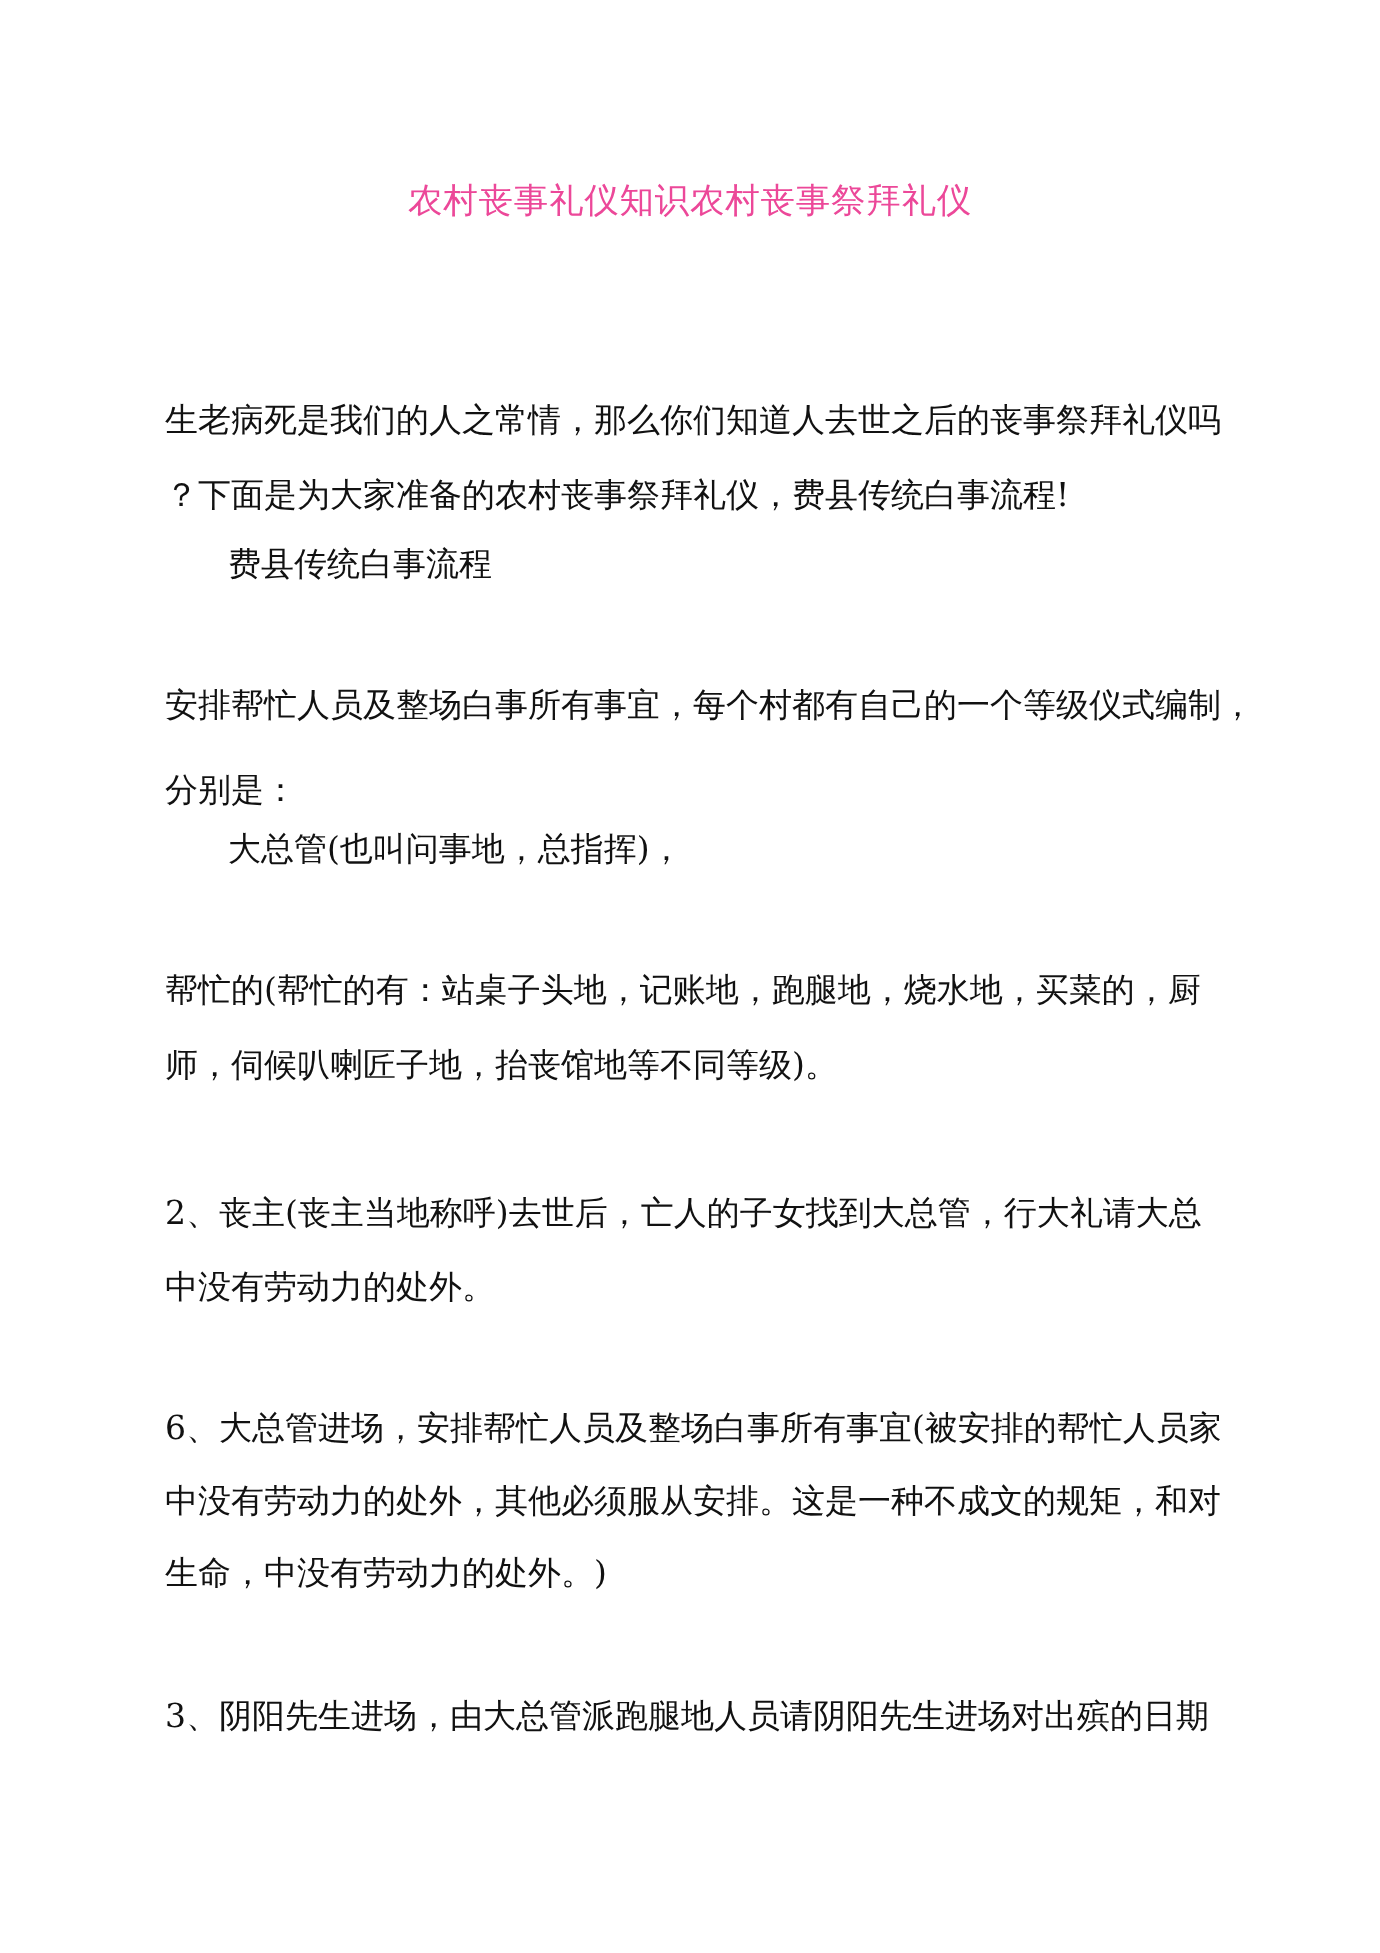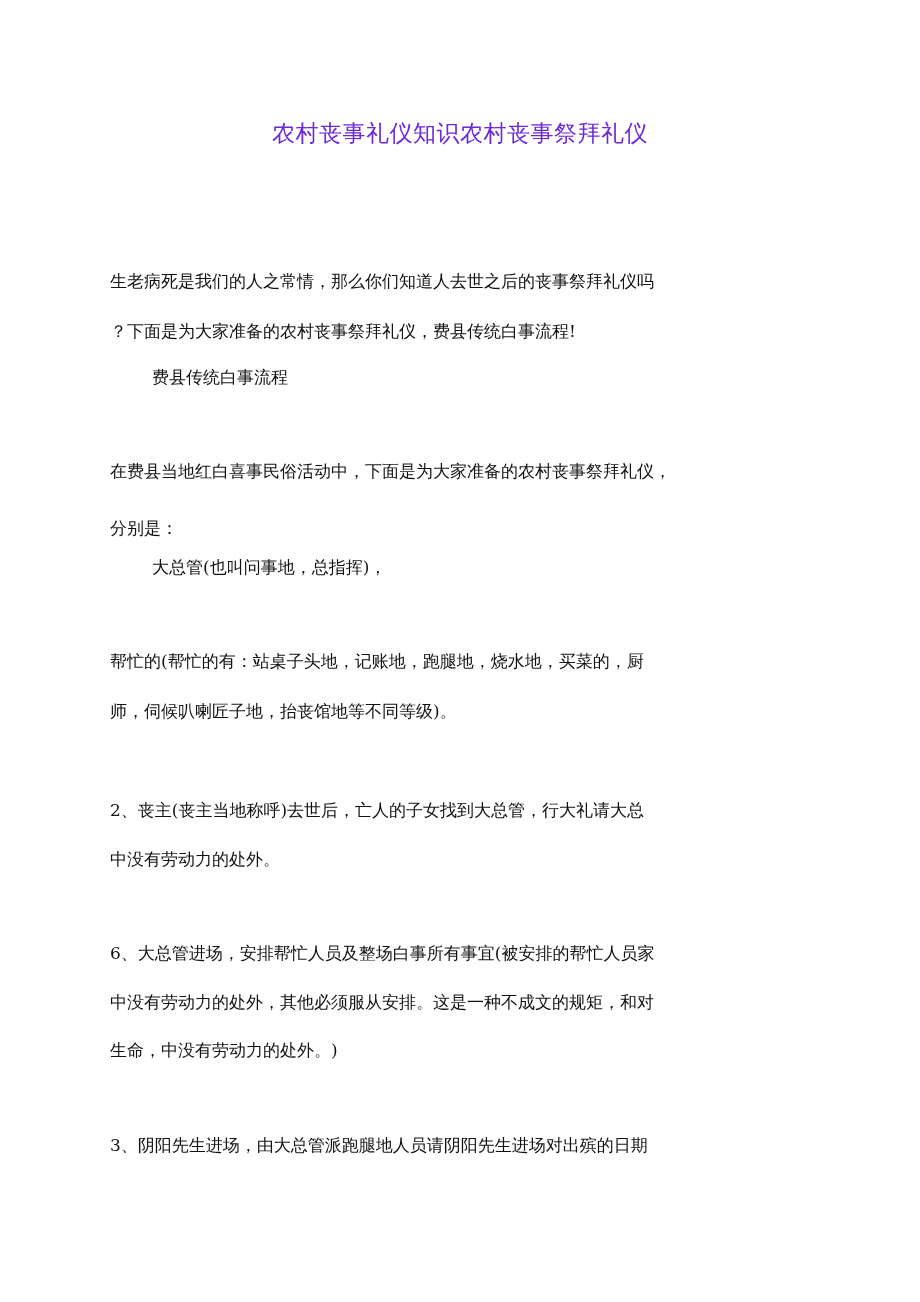--- a/index.html
+++ b/index.html
@@ -1,32 +1,32 @@
 <!DOCTYPE html>
 <html><head>
 <meta charset="utf-8">
 <style>
   html, body { margin: 0; padding: 0; background: #ffffff; }
   body { width: 920px; height: 1302px; position: relative; overflow: hidden;
          font-family: "DejaVu Serif", "Liberation Serif", serif; color: #111; }
   .title { position: absolute; top: 118px; left: 0; width: 920px; text-align: center;
            font-family: "DejaVu Sans", "Liberation Sans", sans-serif;
-           font-size: 23px; color: #6d28d9; letter-spacing: 0.5px; }
-  .line { position: absolute; left: 110px; font-size: 17px; white-space: nowrap; line-height: 26px; }
+           font-size: 23px; color: #ec4899; letter-spacing: 0.5px; }
+  .line { position: absolute; left: 110px; font-size: 22px; white-space: nowrap; line-height: 26px; }
   .indent { left: 152px; }
 </style>
 </head>
 <body>
 
 <div class="title">农村丧事礼仪知识农村丧事祭拜礼仪</div>
 
 <div class="line" style="top:268px">生老病死是我们的人之常情，那么你们知道人去世之后的丧事祭拜礼仪吗</div>
 <div class="line" style="top:318px">？下面是为大家准备的农村丧事祭拜礼仪，费县传统白事流程!</div>
 <div class="line indent" style="top:364px">费县传统白事流程</div>
-<div class="line" style="top:458px">在费县当地红白喜事民俗活动中，下面是为大家准备的农村丧事祭拜礼仪，</div>
+<div class="line" style="top:458px">安排帮忙人员及整场白事所有事宜，每个村都有自己的一个等级仪式编制，</div>
 <div class="line" style="top:515px">分别是：</div>
 <div class="line indent" style="top:554px">大总管(也叫问事地，总指挥)，</div>
 <div class="line" style="top:648px">帮忙的(帮忙的有：站桌子头地，记账地，跑腿地，烧水地，买菜的，厨</div>
 <div class="line" style="top:698px">师，伺候叭喇匠子地，抬丧馆地等不同等级)。</div>
 <div class="line" style="top:797px">2、丧主(丧主当地称呼)去世后，亡人的子女找到大总管，行大礼请大总</div>
 <div class="line" style="top:846px">中没有劳动力的处外。</div>
 <div class="line" style="top:940px">6、大总管进场，安排帮忙人员及整场白事所有事宜(被安排的帮忙人员家</div>
 <div class="line" style="top:989px">中没有劳动力的处外，其他必须服从安排。这是一种不成文的规矩，和对</div>
 <div class="line" style="top:1037px">生命，中没有劳动力的处外。)</div>
 <div class="line" style="top:1132px">3、阴阳先生进场，由大总管派跑腿地人员请阴阳先生进场对出殡的日期</div>

